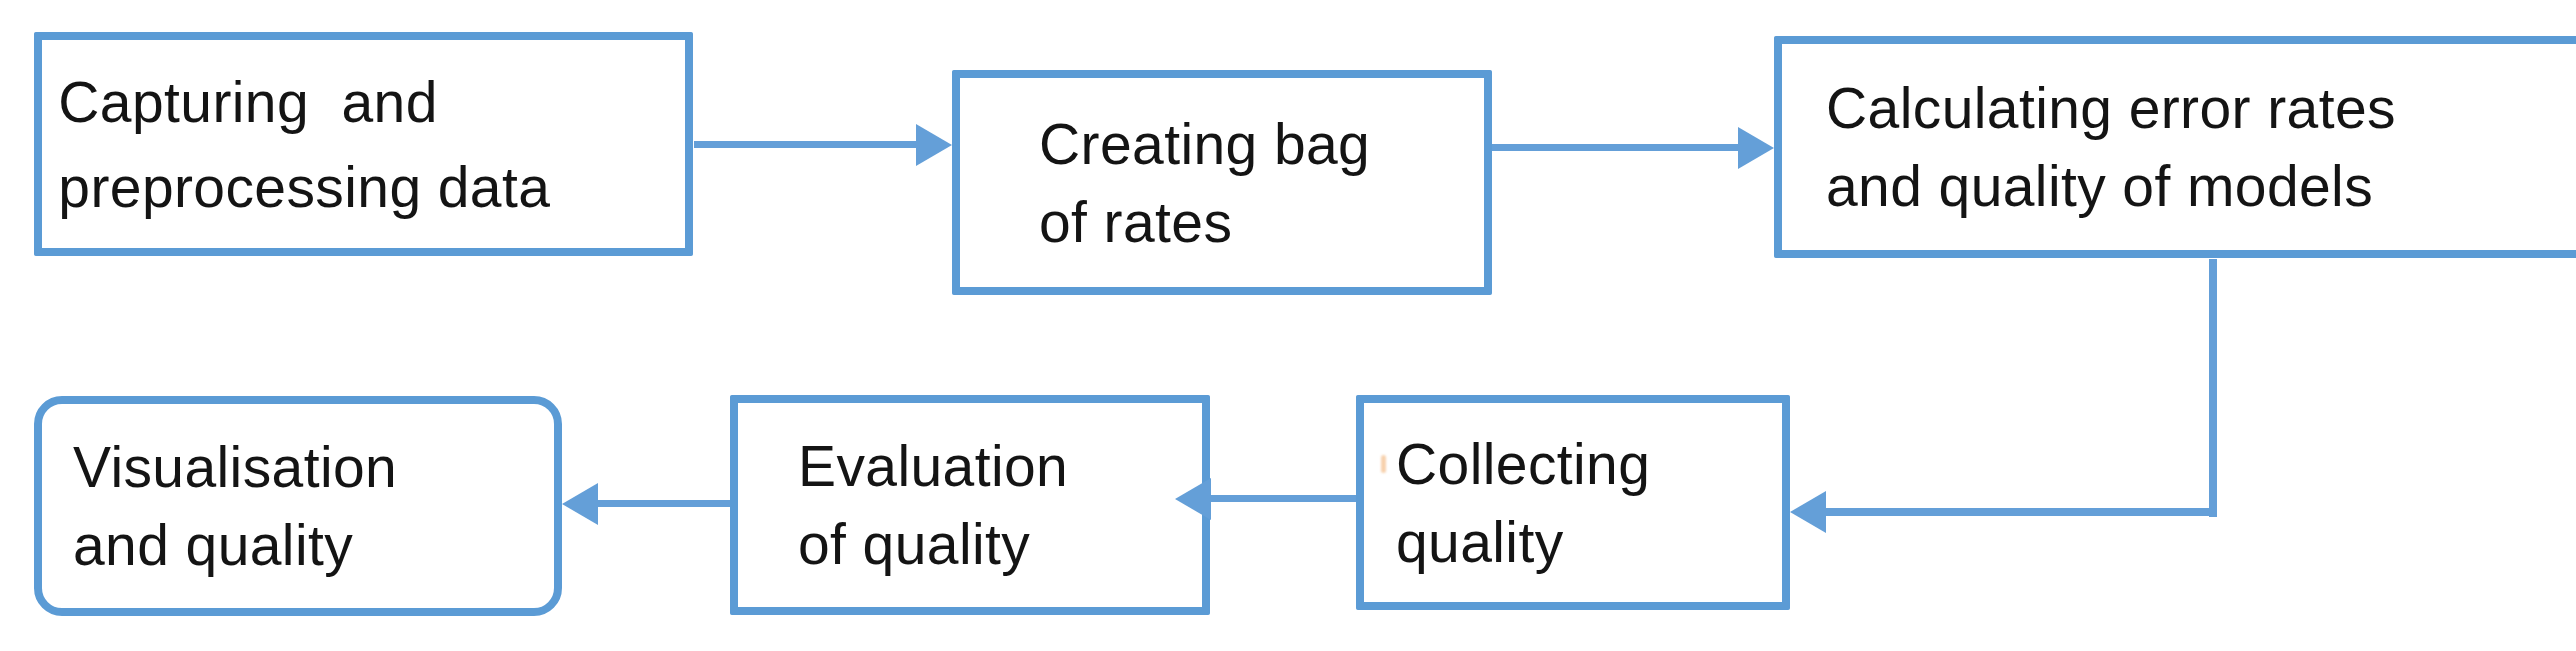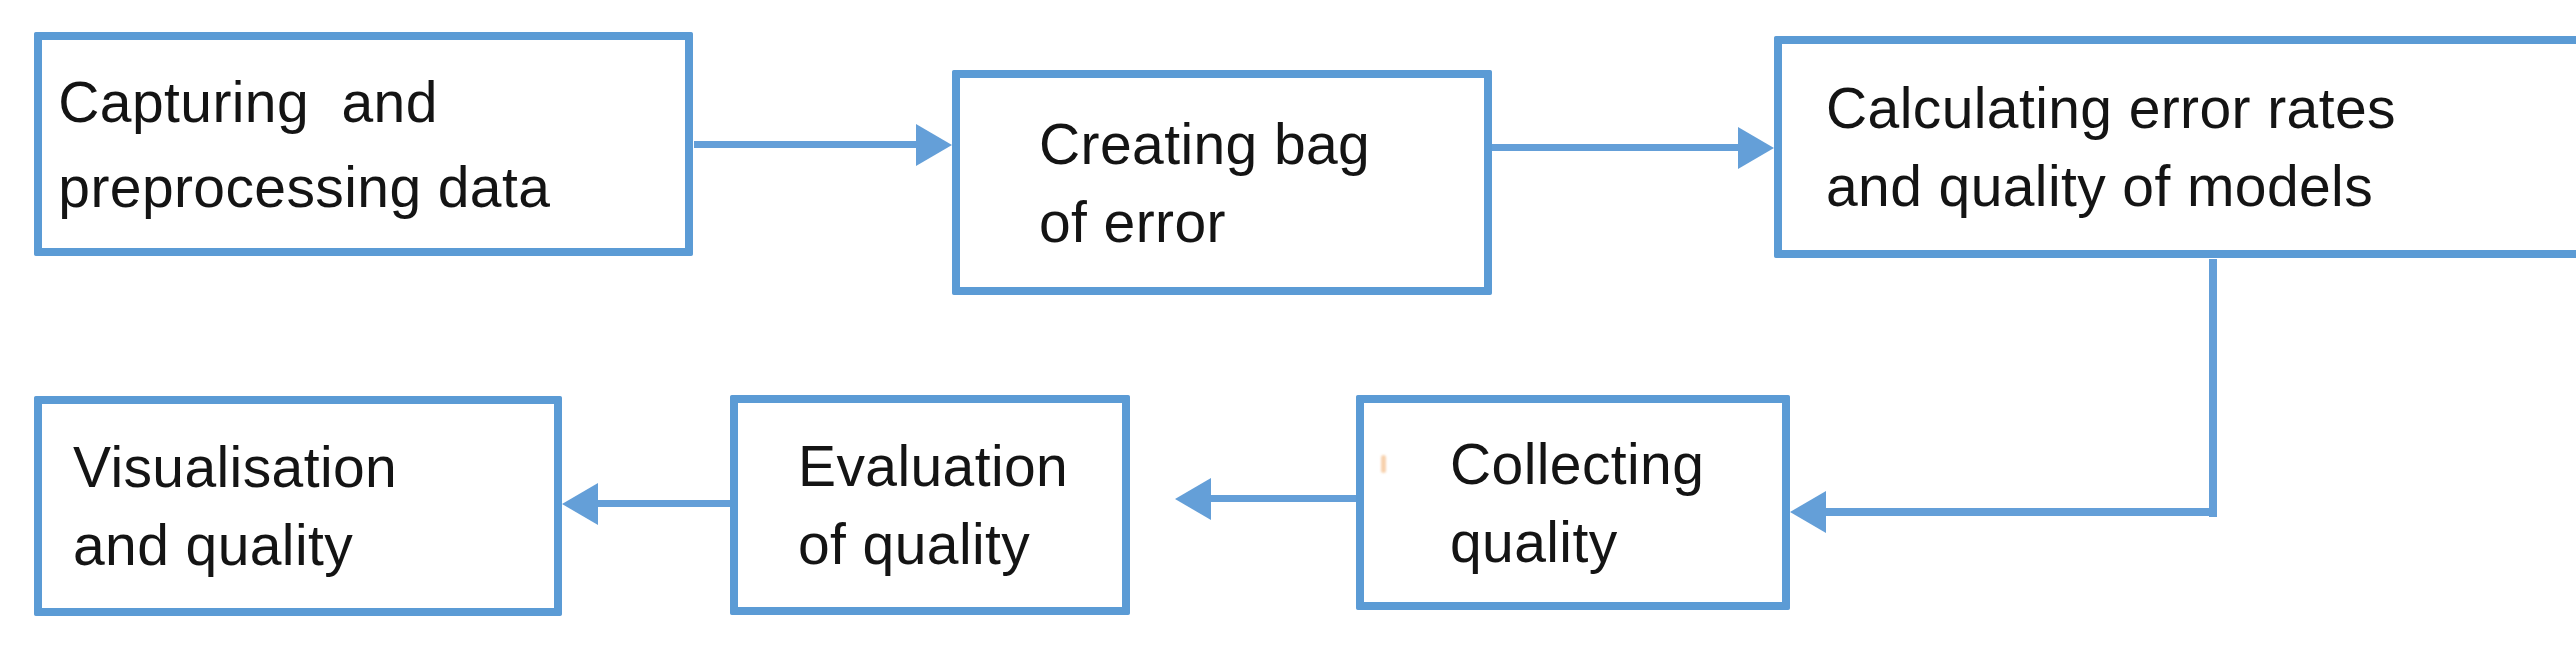--- a/index.html
+++ b/index.html
@@ -29,23 +29,23 @@
     color:var(--text);
     font-size:57px;
     line-height:78px;
     letter-spacing:0.4px;
   }
   .node .line{white-space:pre;display:block;}
   
   #node-capturing   {left:34px;  top:32px;  width:659px; height:224px; padding-left:16.3px;gap:7px;}
   #node-creating    {left:952px;top:30px;  width:540px; height:225px; padding-left:79px;margin-top:40px;}
   #node-calculating {left:1774px;top:36px;  width:900px; height:222px; padding-left:44px;}
-  #node-visualising {left:34px;  top:396px; width:528px; height:220px; padding-left:31px;}
-  #node-evaluation  {left:730px; top:395px; width:400px; height:220px; padding-left:60px;}
-  #node-collecting  {left:1356px;top:395px; width:434px; height:215px; padding-left:86px;}
+  #node-visualising {left:34px;  top:396px; width:528px; height:220px; padding-left:31px;border-radius:28px;}
+  #node-evaluation  {left:730px; top:395px; width:480px; height:220px; padding-left:60px;}
+  #node-collecting  {left:1356px;top:395px; width:434px; height:215px; padding-left:32px;}
   
   .aline{position:absolute;background:var(--arrow);}
   .ahead{position:absolute;width:0;height:0;border-top:21px solid transparent;border-bottom:21px solid transparent;}
   .ahead.right{border-left:36px solid var(--arrow);}
   .ahead.left{border-right:36px solid var(--arrow);}
   
   #a1-line{left:694px;top:141px;width:224px;height:7.3px;}
   #a1-head{left:916px;top:124px;}
   
   #a2-line{left:1492px;top:144px;width:248px;height:7.3px;}
@@ -71,21 +71,21 @@
 
 <div class="canvas">
 
   <div class="node" id="node-capturing">
     <span class="line">Capturing  and</span>
     <span class="line">preprocessing data</span>
   </div>
 
   <div class="node" id="node-creating">
     <span class="line">Creating bag</span>
-    <span class="line">of error</span>
+    <span class="line">of rates</span>
   </div>
 
   <div class="node" id="node-calculating">
     <span class="line">Calculating error rates</span>
     <span class="line">and quality of models</span>
   </div>
 
   <div class="node" id="node-visualising">
     <span class="line">Visualisation</span>
     <span class="line">and quality</span>

